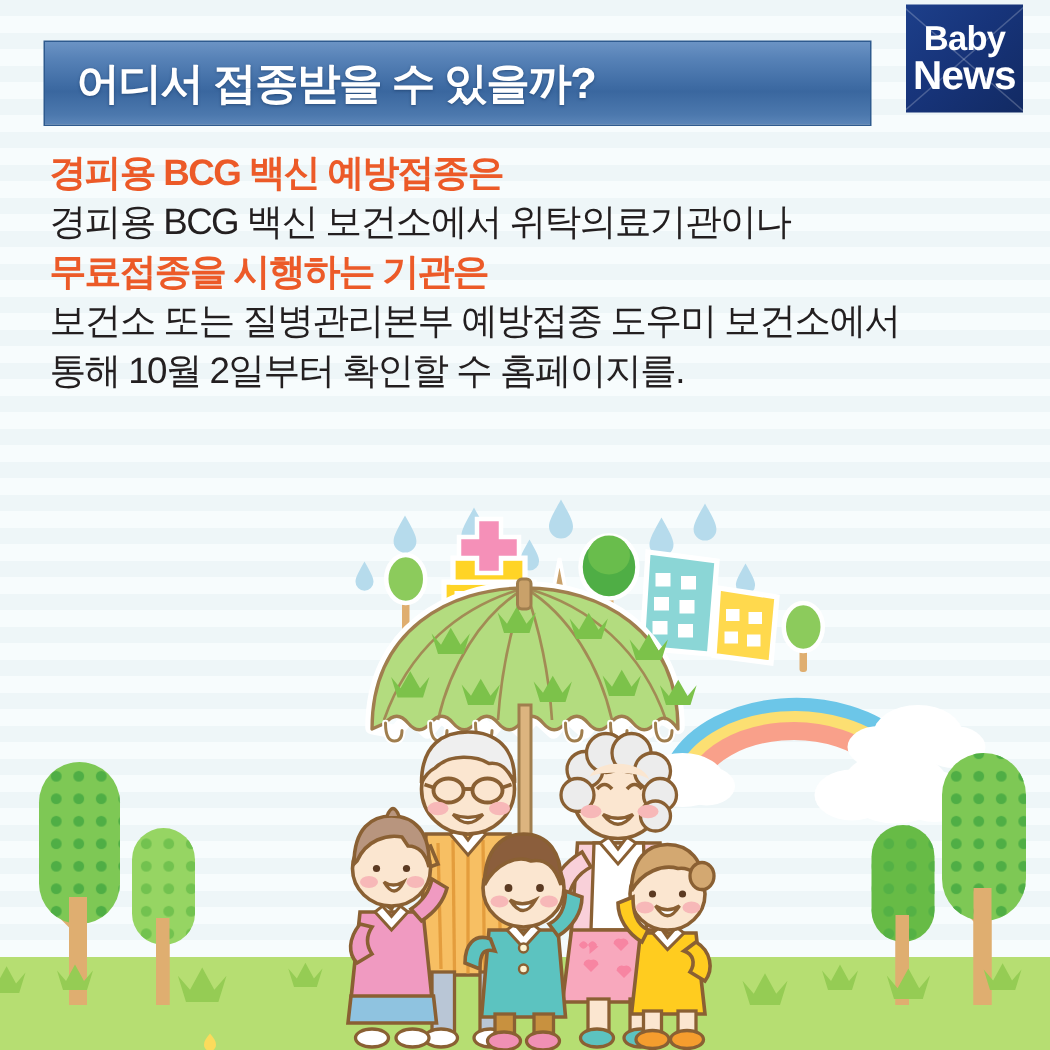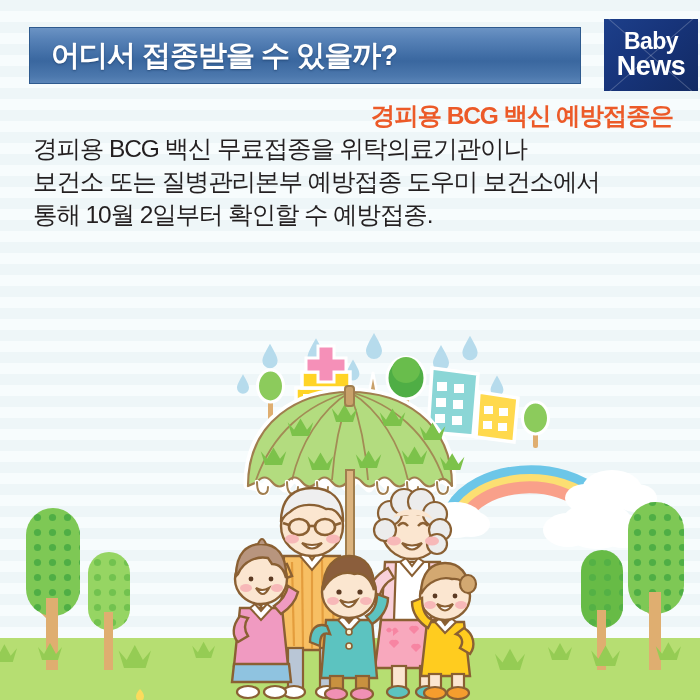--- a/index.html
+++ b/index.html
@@ -55,26 +55,25 @@
     font-weight: bold;
     color: #ffffff;
     letter-spacing: -1px;
     text-shadow: 0 1px 2px rgba(20,50,90,.55);
     white-space: nowrap;
   }
   
   .logo {
     position: absolute;
     left: 604px;
-    top: 19px;
+    top: 3px;
     width: 78px;
     height: 72px;
     background: linear-gradient(135deg, #1d3f8a 0%, #17347a 45%, #122a63 100%);
     overflow: hidden;
-    padding-left: 16px;
   }
   .logo .diag {
     position: absolute;
     left: -20%; top: 50%;
     width: 140%;
     height: 1px;
     background: rgba(255,255,255,.22);
   }
   .logo .d1 { transform: rotate(41deg); }
   .logo .d2 { transform: rotate(-41deg); }
@@ -97,21 +96,21 @@
     width: 640px;
   }
   .copy .line {
     font-size: 24.5px;
     line-height: 33px;
     color: #231f20;
     letter-spacing: -1.1px;
     white-space: nowrap;
     font-weight: 500;
   }
-  .copy .line.accent { color: #ec5a28; font-weight: bold; text-align: right; }
+  .copy .line.accent { color: #ec5a28; font-weight: bold; }
   
   .scene {
     position: absolute;
     left: 0; top: 330px;
     width: 700px; height: 370px;
   }
   .ground {
     position: absolute;
     left: 0;
     top: 308px;
@@ -135,23 +134,24 @@
     <div class="diag d1"></div>
     <div class="diag d2"></div>
     <div class="logo-text">
       <span class="l1">Baby</span>
       <span class="l2">News</span>
     </div>
   </div>
 
   <div class="copy">
     <div class="line accent">경피용 BCG 백신 예방접종은</div>
-    <div class="line">경피용 BCG 백신 무료접종을 위탁의료기관이나</div>
+    <div class="line">경피용 BCG 백신 보건소에서 위탁의료기관이나</div>
+    <div class="line accent">무료접종을 시행하는 기관은</div>
     <div class="line">보건소 또는 질병관리본부 예방접종 도우미 보건소에서</div>
-    <div class="line">통해 10월 2일부터 확인할 수 예방접종.</div>
+    <div class="line">통해 10월 2일부터 확인할 수 홈페이지를.</div>
   </div>
 
   <div class="scene">
 
     <div class="ground"></div>
 
     <svg class="art" width="700" height="370" viewBox="0 0 700 370">
       <defs>
         <pattern id="dots" width="15" height="15" patternUnits="userSpaceOnUse">
           <circle cx="7.5" cy="7.5" r="3.6" fill="#4fae45"></circle>

